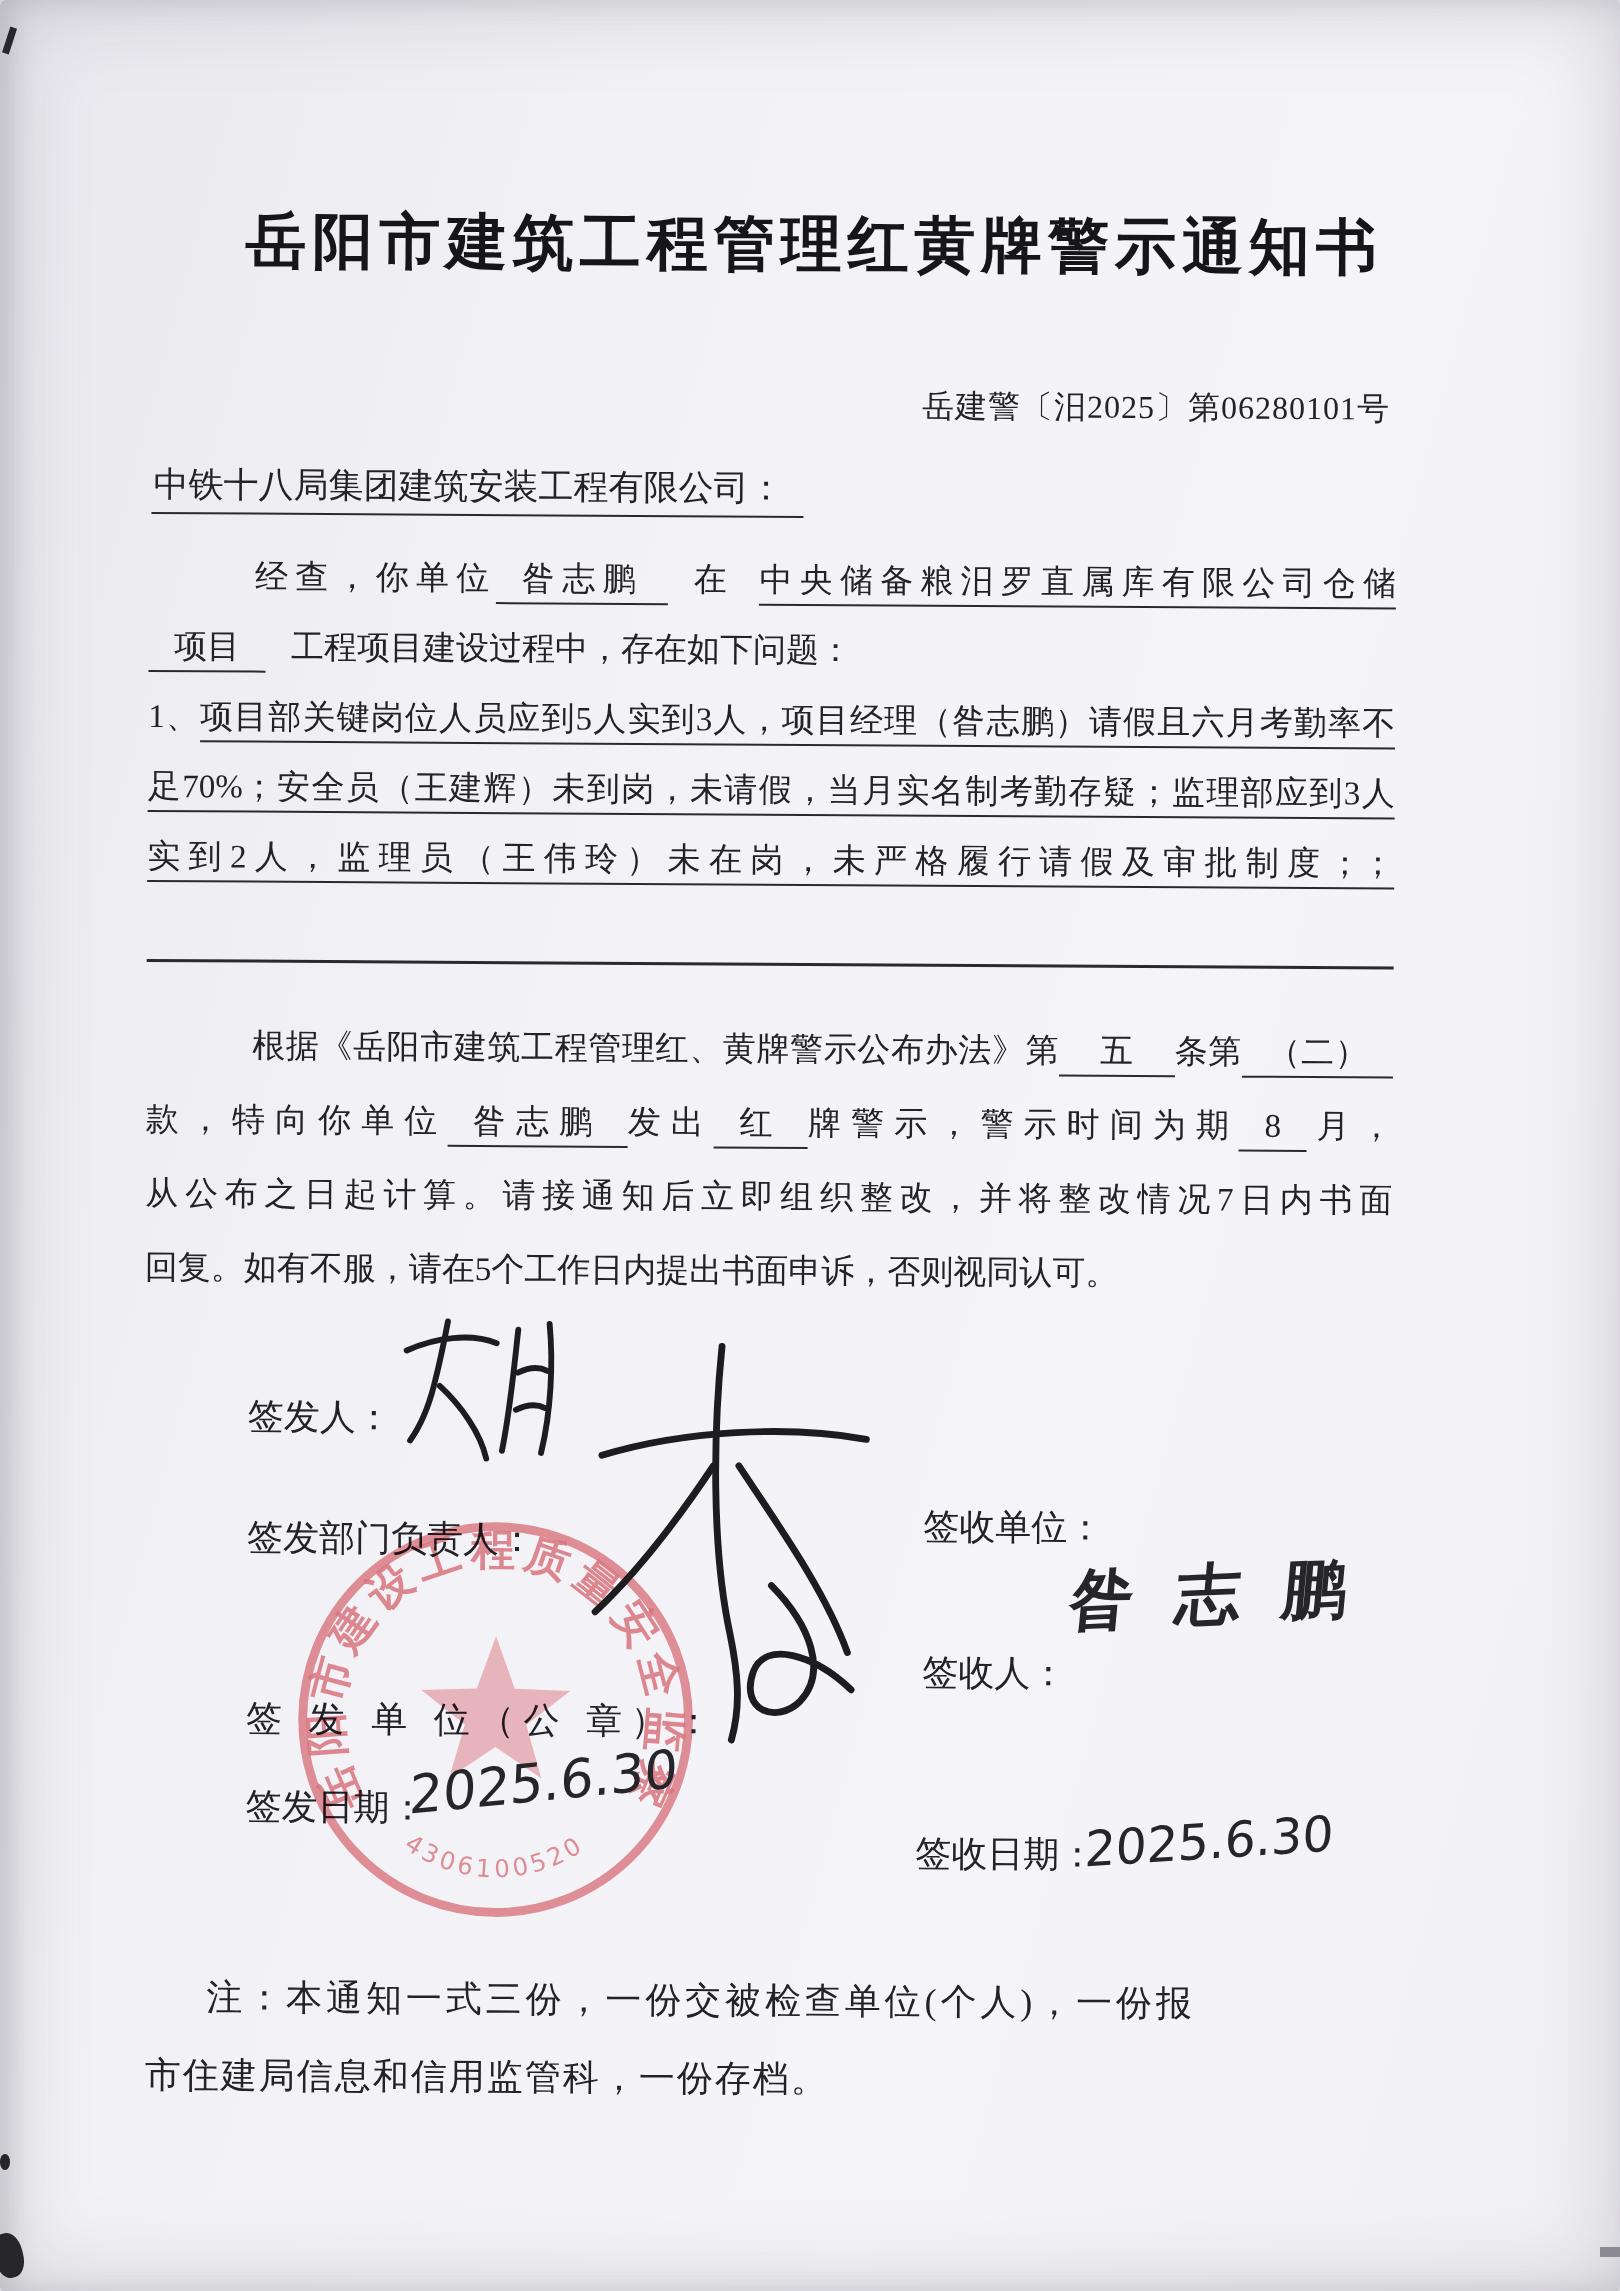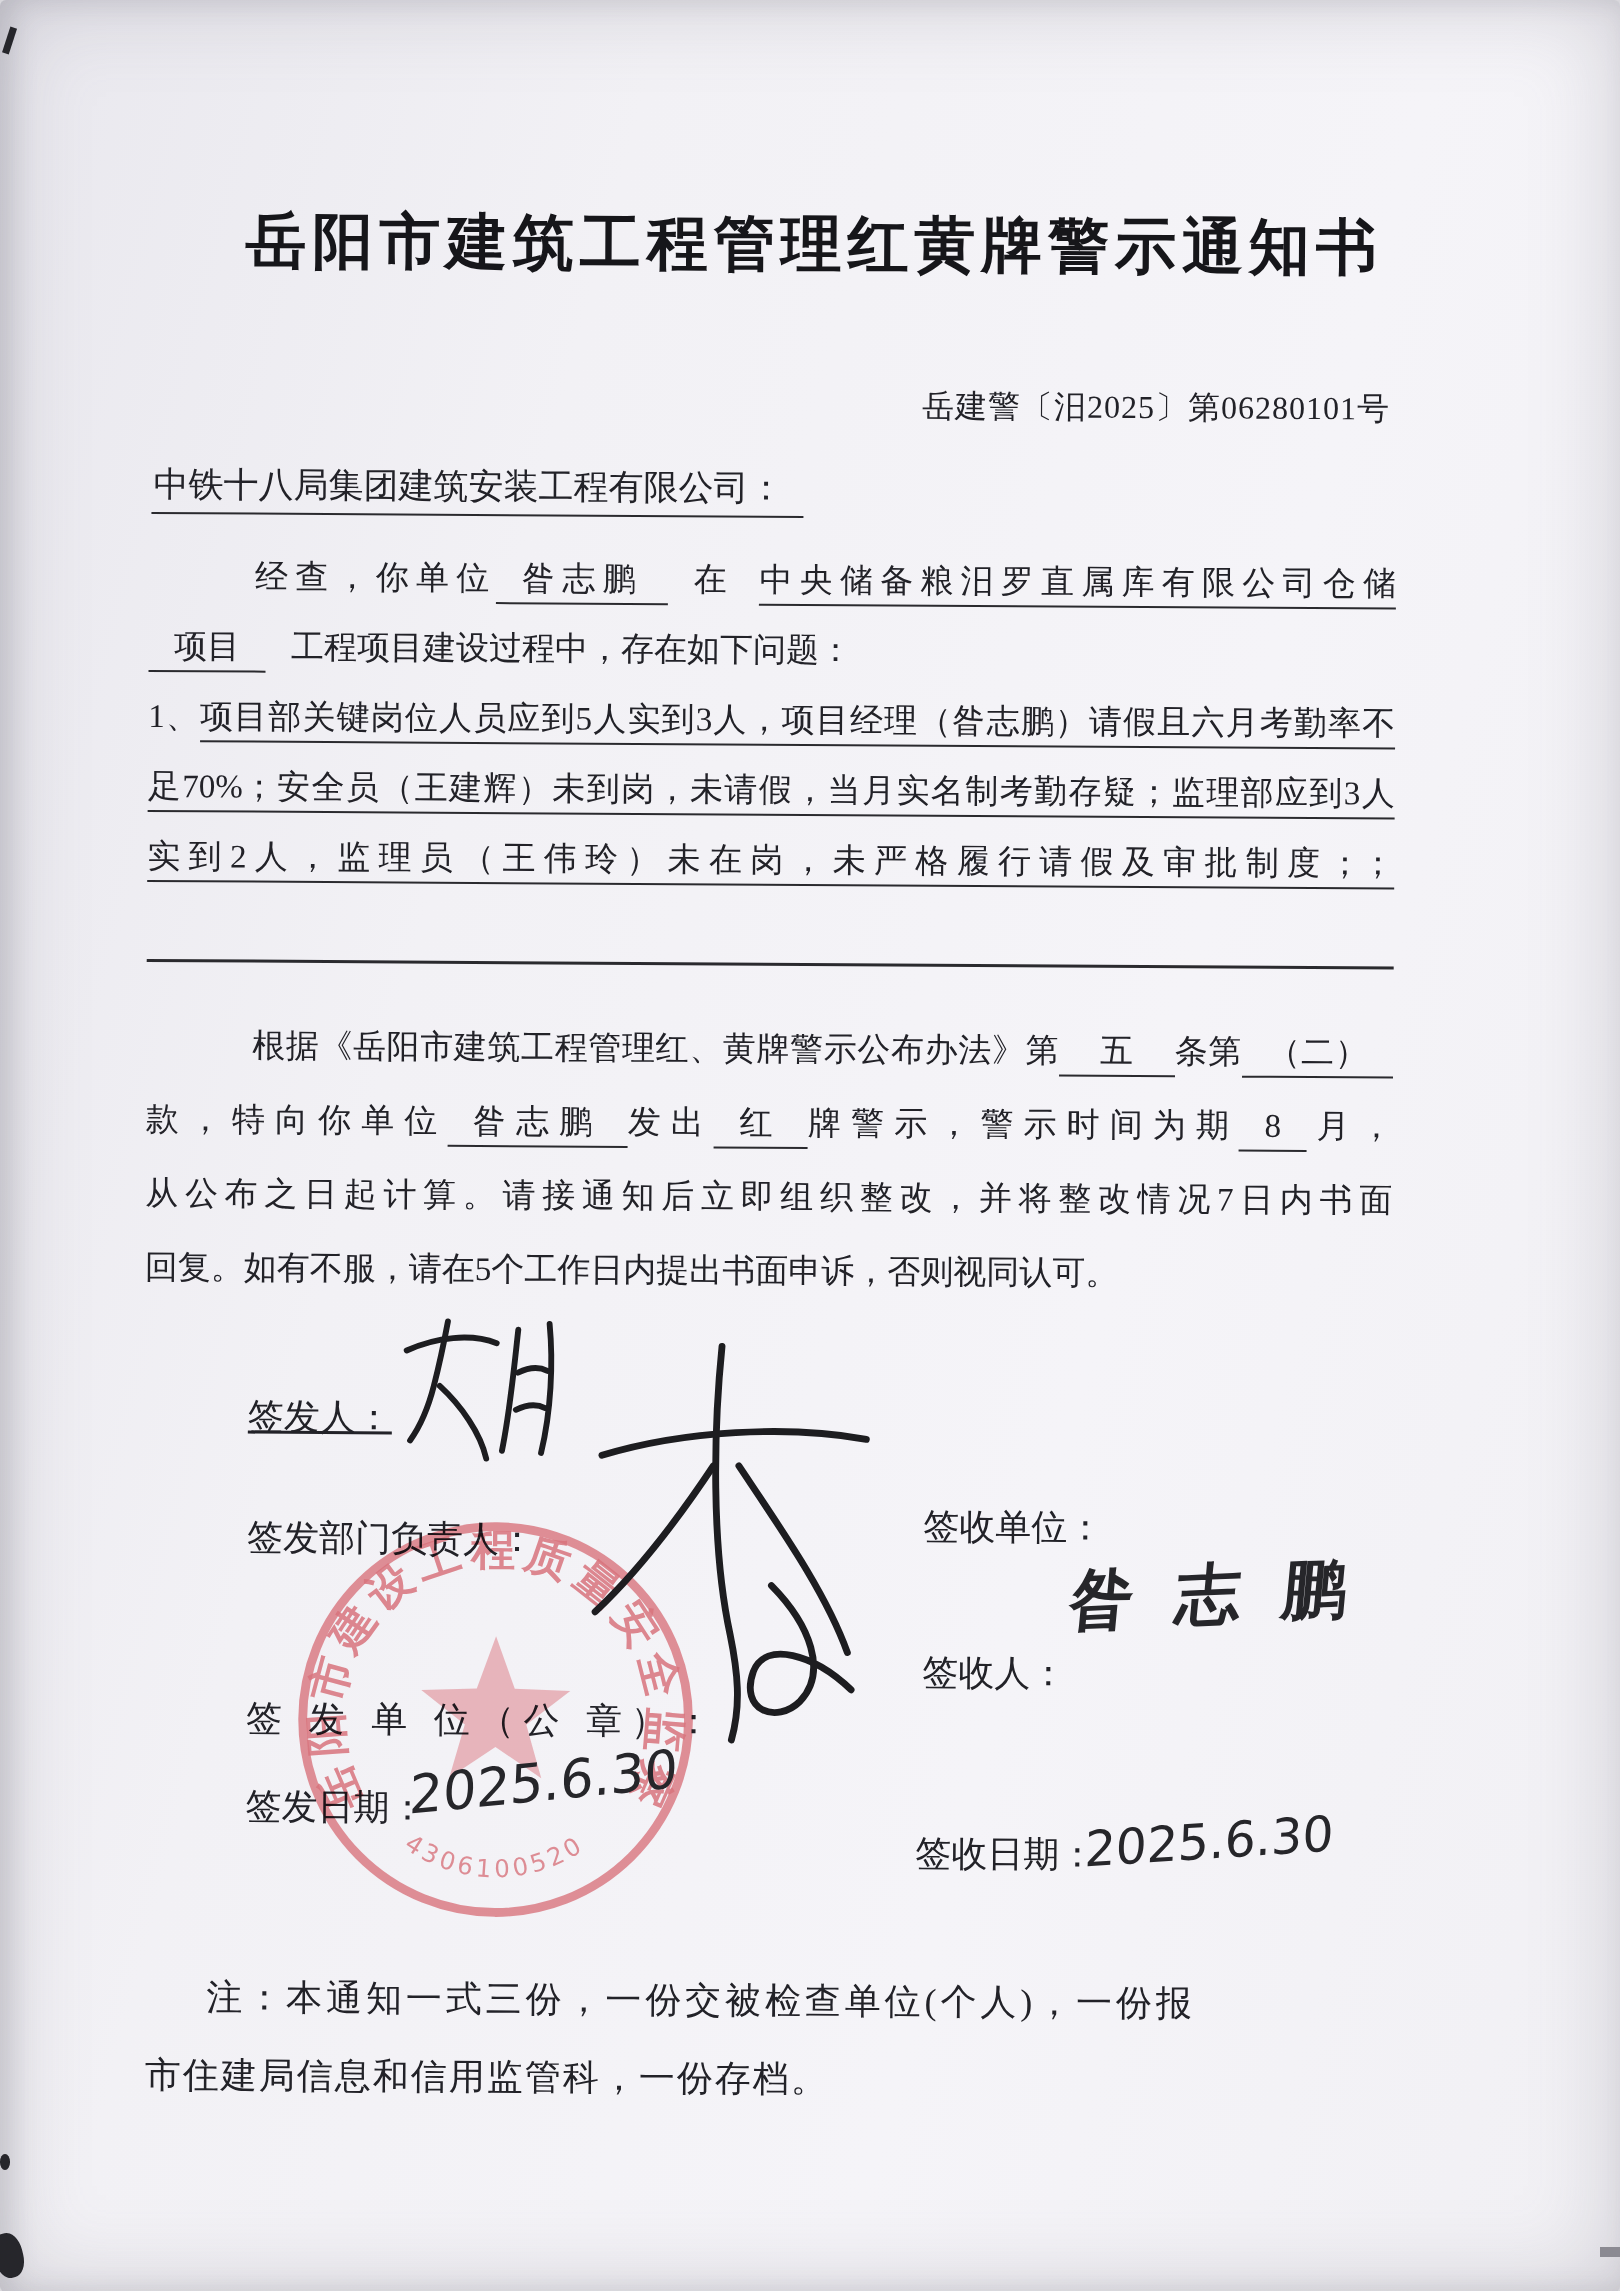--- a/index.html
+++ b/index.html
@@ -67,21 +67,21 @@
 
     <div class="blankline"></div>
 
     <div class="body2">
       <div class="line full ind"><span>根据《岳阳市建筑工程管理红、黄牌警示公布办法》第</span><span class="u pad-m">五</span><span>条第</span><span class="u pad-s">（二）</span></div>
       <div class="line full"><span>款，特向你单位</span><span class="u pad-s">昝志鹏</span><span>发出</span><span class="u pad-s">红</span><span>牌警示，警示时间为期</span><span class="u pad-s">8</span><span>月，</span></div>
       <div class="line full"><span>从公布之日起计算。请接通知后立即组织整改，并将整改情况7日内书面</span></div>
       <div class="line"><span>回复。如有不服，请在5个工作日内提出书面申诉，否则视同认可。</span></div>
     </div>
 
-    <div class="sig-label" style="top:1396px;left:251px;text-decoration:underline;">签发人：</div>
+    <div class="sig-label" style="top:1396px;left:251px;">签发人：</div>
     <div class="sig-label" style="top:1517px;left:251px;">签发部门负责人：</div>
     <div class="sig-label" style="top:1698px;left:251px;letter-spacing:8.8px;">签 发 单 位（公 章）：</div>
     <div class="sig-label" style="top:1786px;left:251px;">签发日期：</div>
     <div class="sig-label" style="top:1502px;left:927px;">签收单位：</div>
     <div class="sig-label" style="top:1600px;left:927px;margin-top:48px;">签收人：</div>
     <div class="sig-label" style="top:1829px;left:921px;">签收日期：</div>
 
     <svg class="stamp" width="421" height="421" viewBox="0 0 430 430">
       <circle cx="215" cy="215" r="197" fill="none" stroke="#d4616b" stroke-width="9" opacity=".8"></circle>
       <polygon points="215,130 234.4,183.3 291.1,185.3 246.4,220.2 262,274.7 215,243 168,274.7 183.6,220.2 138.9,185.3 195.6,183.3" fill="#dd8089" opacity=".62"></polygon>

